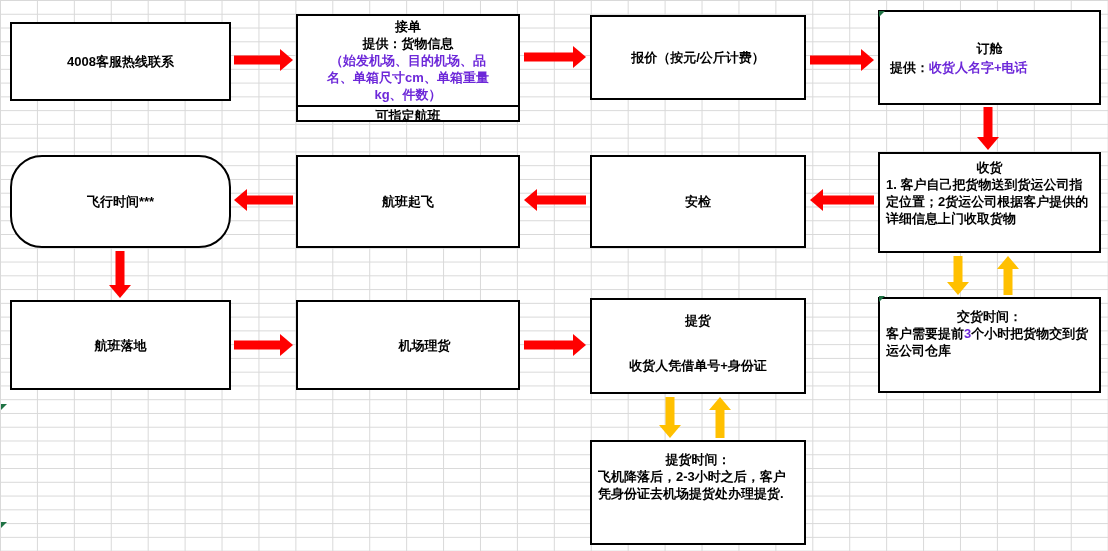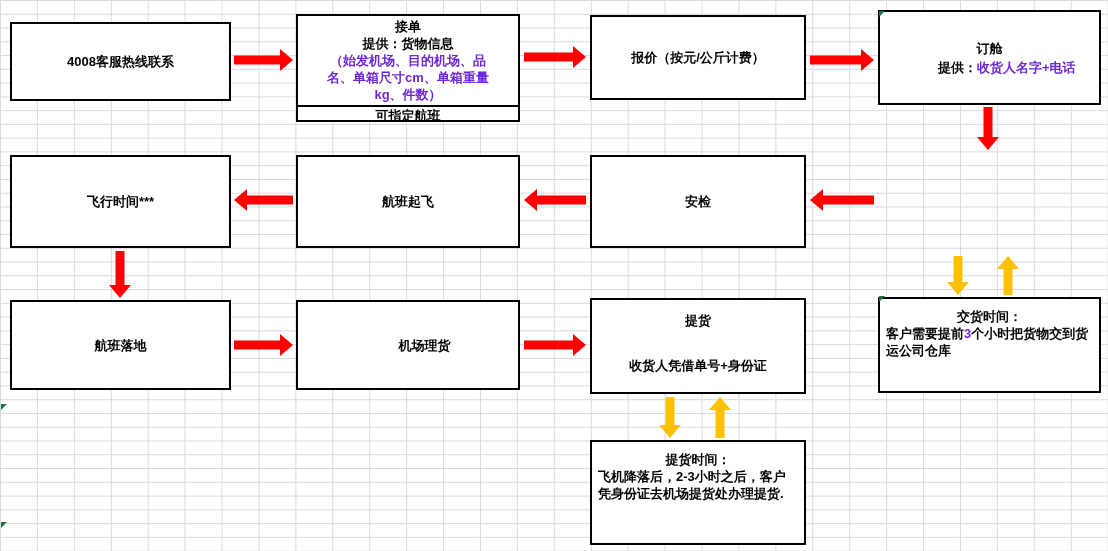--- a/index.html
+++ b/index.html
@@ -45,21 +45,21 @@
     padding: 2px 24px;
     border-bottom: 2px solid #000000;
   }
   .order-footer {
     height: 25px;
     display: flex;
     align-items: center;
     justify-content: center;
   }
 
-  .line-left { align-self: stretch; text-align: left; padding: 0 4px; margin-left: 48px; }
+  .line-left { align-self: stretch; text-align: left; padding: 0 4px; }
   .body-left { align-self: stretch; text-align: left; }
 
   .box-top { justify-content: flex-start; padding-top: 5px; }
 
   
   .arrow { position: absolute; --c: #FF0000; }
   .arrow.yellow-a { --c: #FFC000; }
   .arrow .shaft { position: absolute; background: var(--c); }
   .arrow .head { position: absolute; width: 0; height: 0; }
 
@@ -130,21 +130,21 @@
     <div class="line-left">
       <span>提供：</span><span class="red">收货人名字+电话</span>
     </div>
   </div>
 
   <div class="arrow dir-down" style="left:977px;top:107px;width:22px;height:43px;">
     <div class="shaft"></div>
     <div class="head"></div>
   </div>
 
-  <div class="box" style="left:10px;top:155px;width:221px;height:93px;">
+  <div class="box" style="left:10px;top:155px;width:221px;height:93px;border-radius:32px;">
     <div>飞行时间***</div>
   </div>
 
   <div class="arrow dir-left" style="left:234px;top:189px;width:59px;height:22px;">
     <div class="shaft"></div>
     <div class="head"></div>
   </div>
 
   <div class="box" style="left:296px;top:155px;width:224px;height:93px;">
     <div>航班起飞</div>
@@ -157,20 +157,24 @@
 
   <div class="box" style="left:590px;top:155px;width:216px;height:93px;">
     <div>安检</div>
   </div>
 
   <div class="arrow dir-left" style="left:810px;top:189px;width:64px;height:22px;">
     <div class="shaft"></div>
     <div class="head"></div>
   </div>
 
+  <div class="box box-top" style="left:878px;top:152px;width:223px;height:101px;">
+    <div>收货</div>
+    <div class="body-left">1. 客户自己把货物送到货运公司指定位置；2货运公司根据客户提供的详细信息上门收取货物</div>
+  </div>
 
   <div class="arrow dir-down" style="left:109px;top:251px;width:22px;height:47px;">
     <div class="shaft"></div>
     <div class="head"></div>
   </div>
 
   <div class="arrow dir-down yellow-a" style="left:947px;top:256px;width:22px;height:39px;">
     <div class="shaft"></div>
     <div class="head"></div>
   </div>

